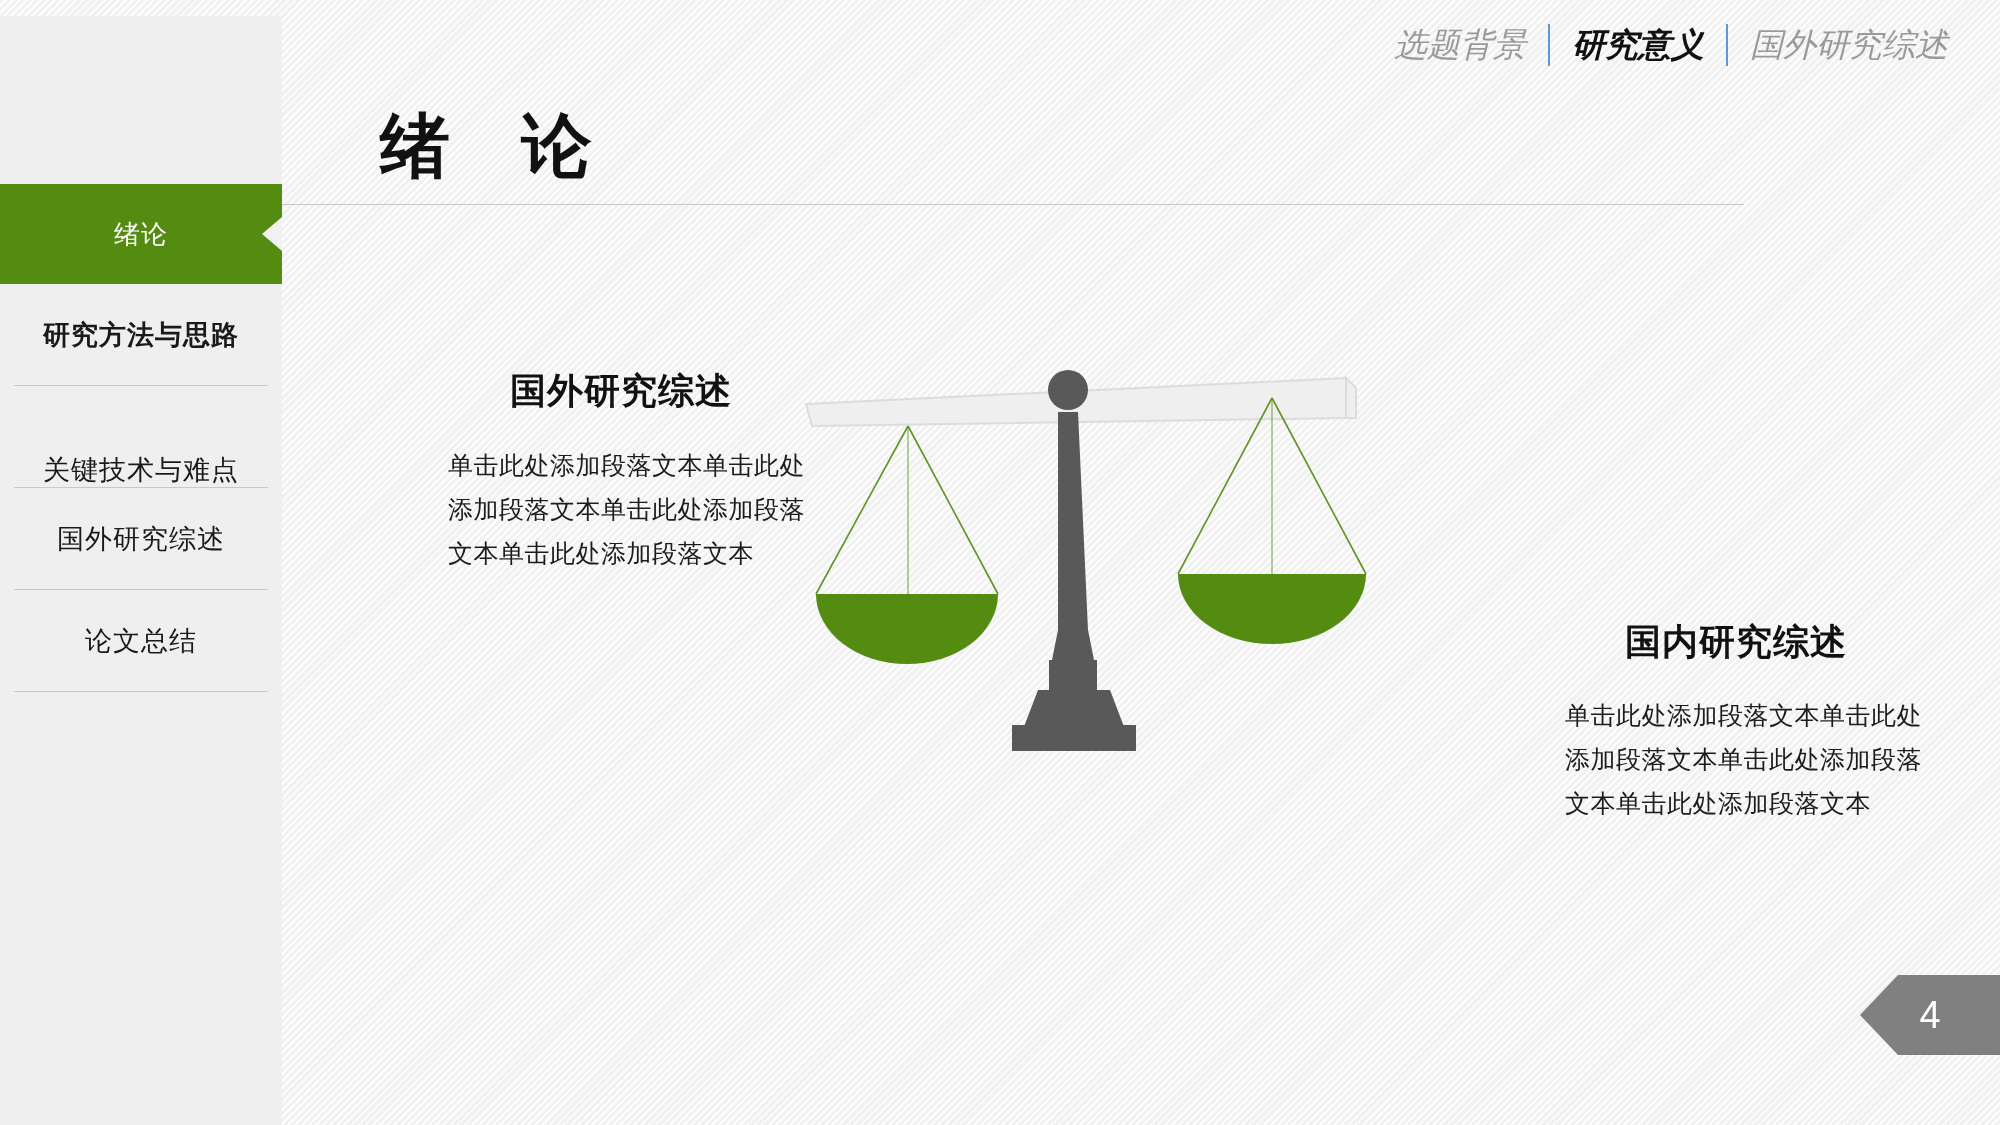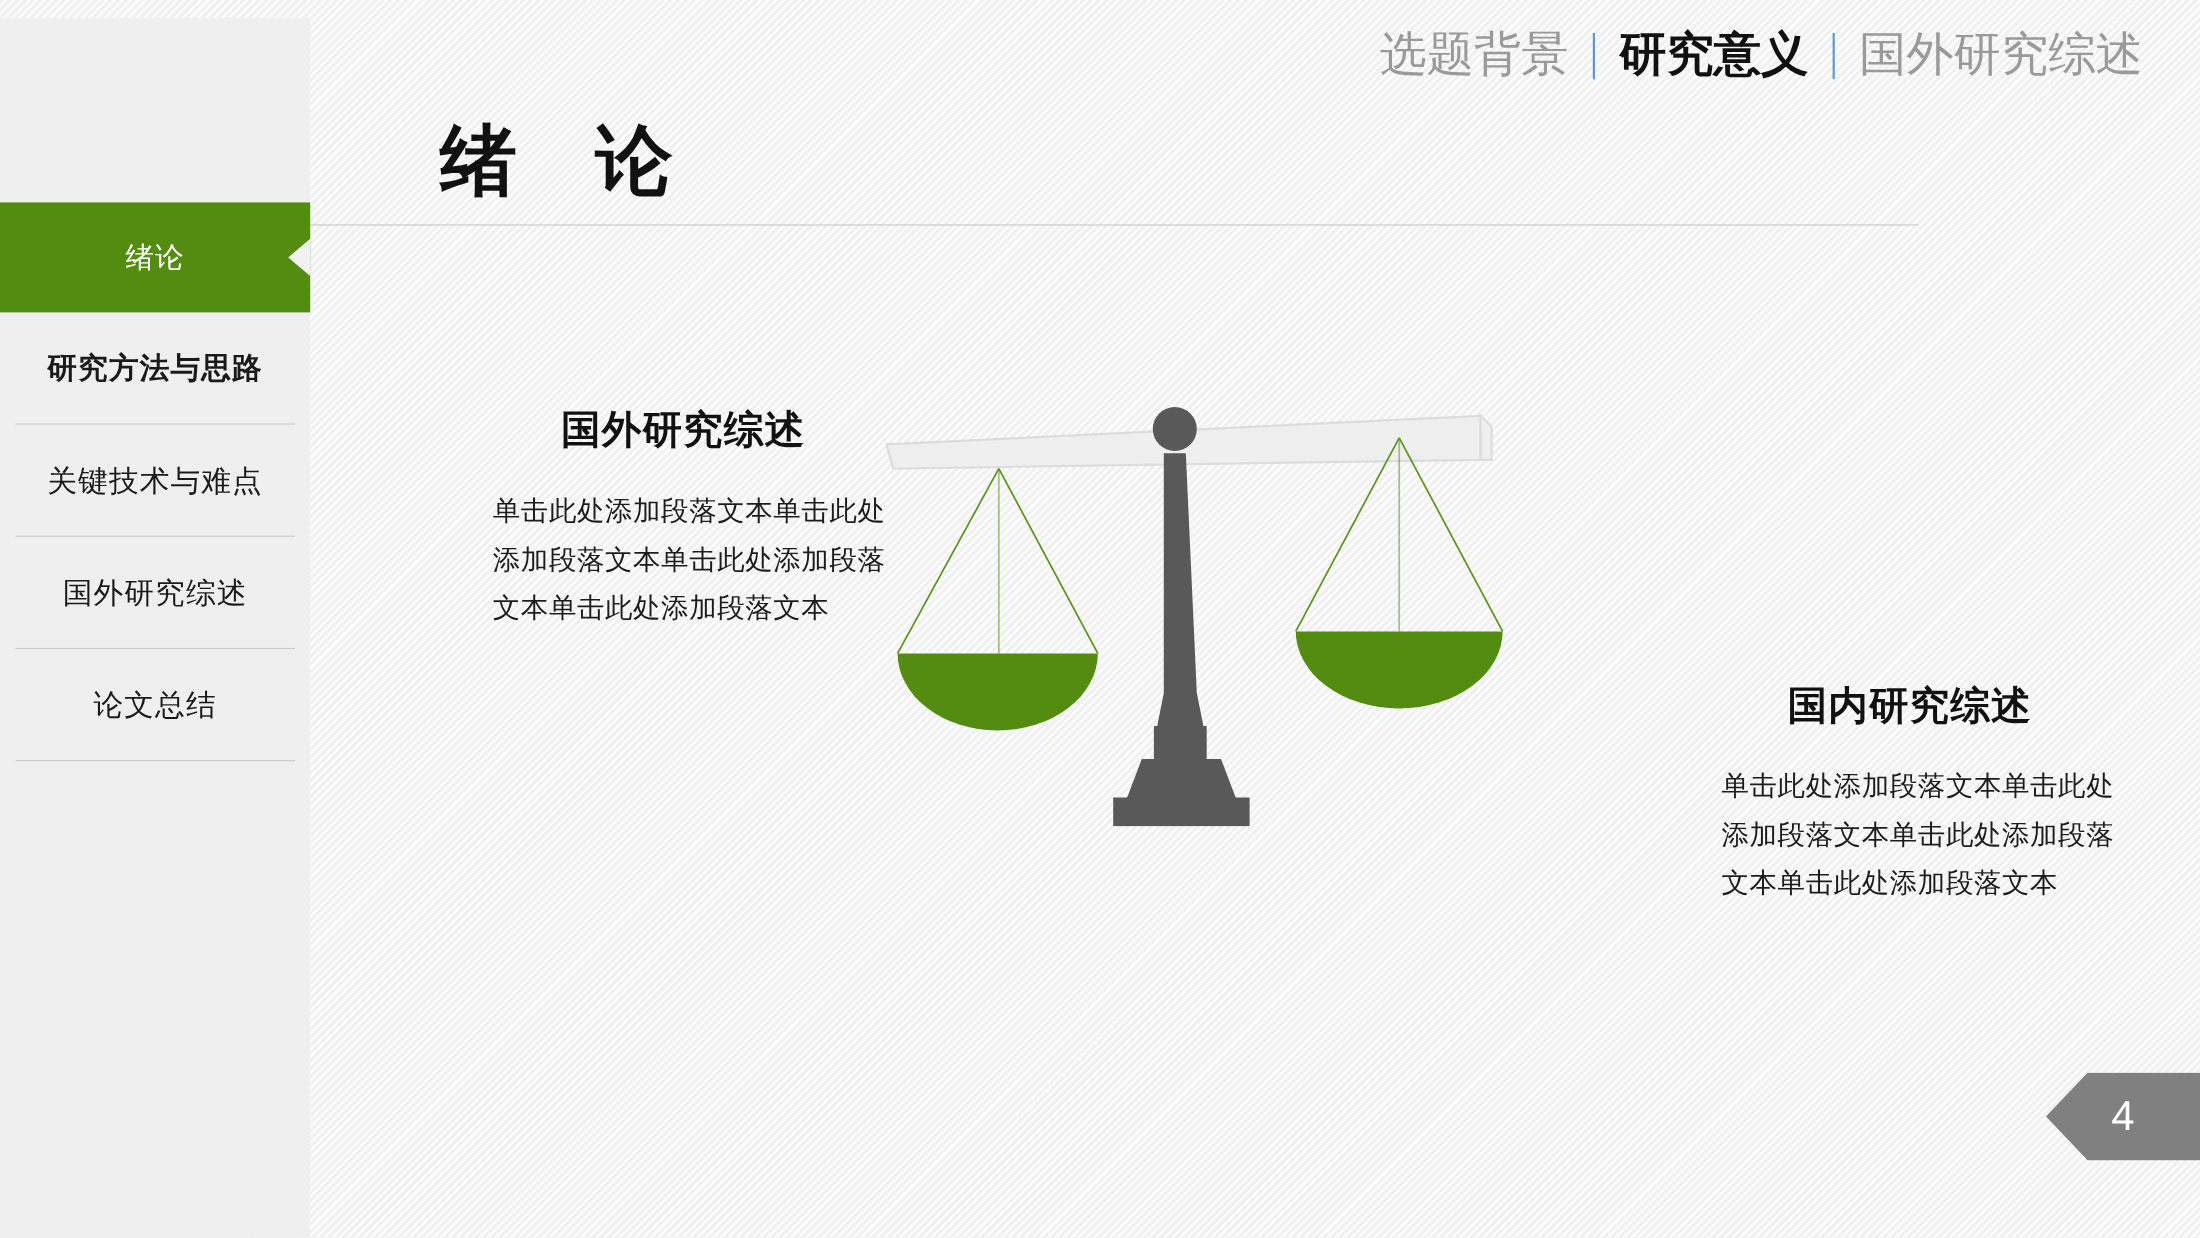--- a/index.html
+++ b/index.html
@@ -51,30 +51,29 @@
     border-bottom:17px solid transparent;
     border-right:20px solid #f1f1f1;
   }
 
   
   #topnav {
     position:absolute; right:30px; top:24px;
     display:flex; align-items:center;
     z-index:6;
   }
-  .nav-item { font-size:43px; color:#9a9a9a; padding:0 22px; line-height:1.25; }
+  .nav-item { font-size:33px; color:#9a9a9a; padding:0 22px; line-height:1.25;font-style:italic; }
   .nav-item.current { color:#111; font-weight:bold; }
   .nav-div { width:2px; height:42px; background:#5b9bd5; }
 
   
   #title {
     position:absolute; left:380px; top:100px;
     font-size:70px; color:#111; letter-spacing:26px;
     z-index:4;
-    margin-left:20px;
   }
   #title-rule {
     position:absolute; left:282px; top:204px; width:1462px; height:1px;
     background:#c8c8c8; z-index:4;
   }
 
   
   .head {
     position:absolute; font-size:36px; font-weight:bold; color:#111; letter-spacing:1px;
   }
@@ -111,21 +110,21 @@
     <div class="side-item active" style="top:168px;height:100px;">
       <span>绪论</span>
       <span class="notch"></span>
     </div>
 
     <div class="side-item" style="top:268px;height:102px;font-weight:bold;">
       <span>研究方法与思路</span>
       <span class="sep"></span>
     </div>
 
-    <div class="side-item" style="top:370px;height:102px;">
+    <div class="side-item" style="top:370px;height:102px;align-items:flex-end;">
       <span>关键技术与难点</span>
       <span class="sep"></span>
     </div>
 
     <div class="side-item" style="top:472px;height:102px;">
       <span>国外研究综述</span>
       <span class="sep"></span>
     </div>
 
     <div class="side-item" style="top:574px;height:102px;justify-content:center;">

